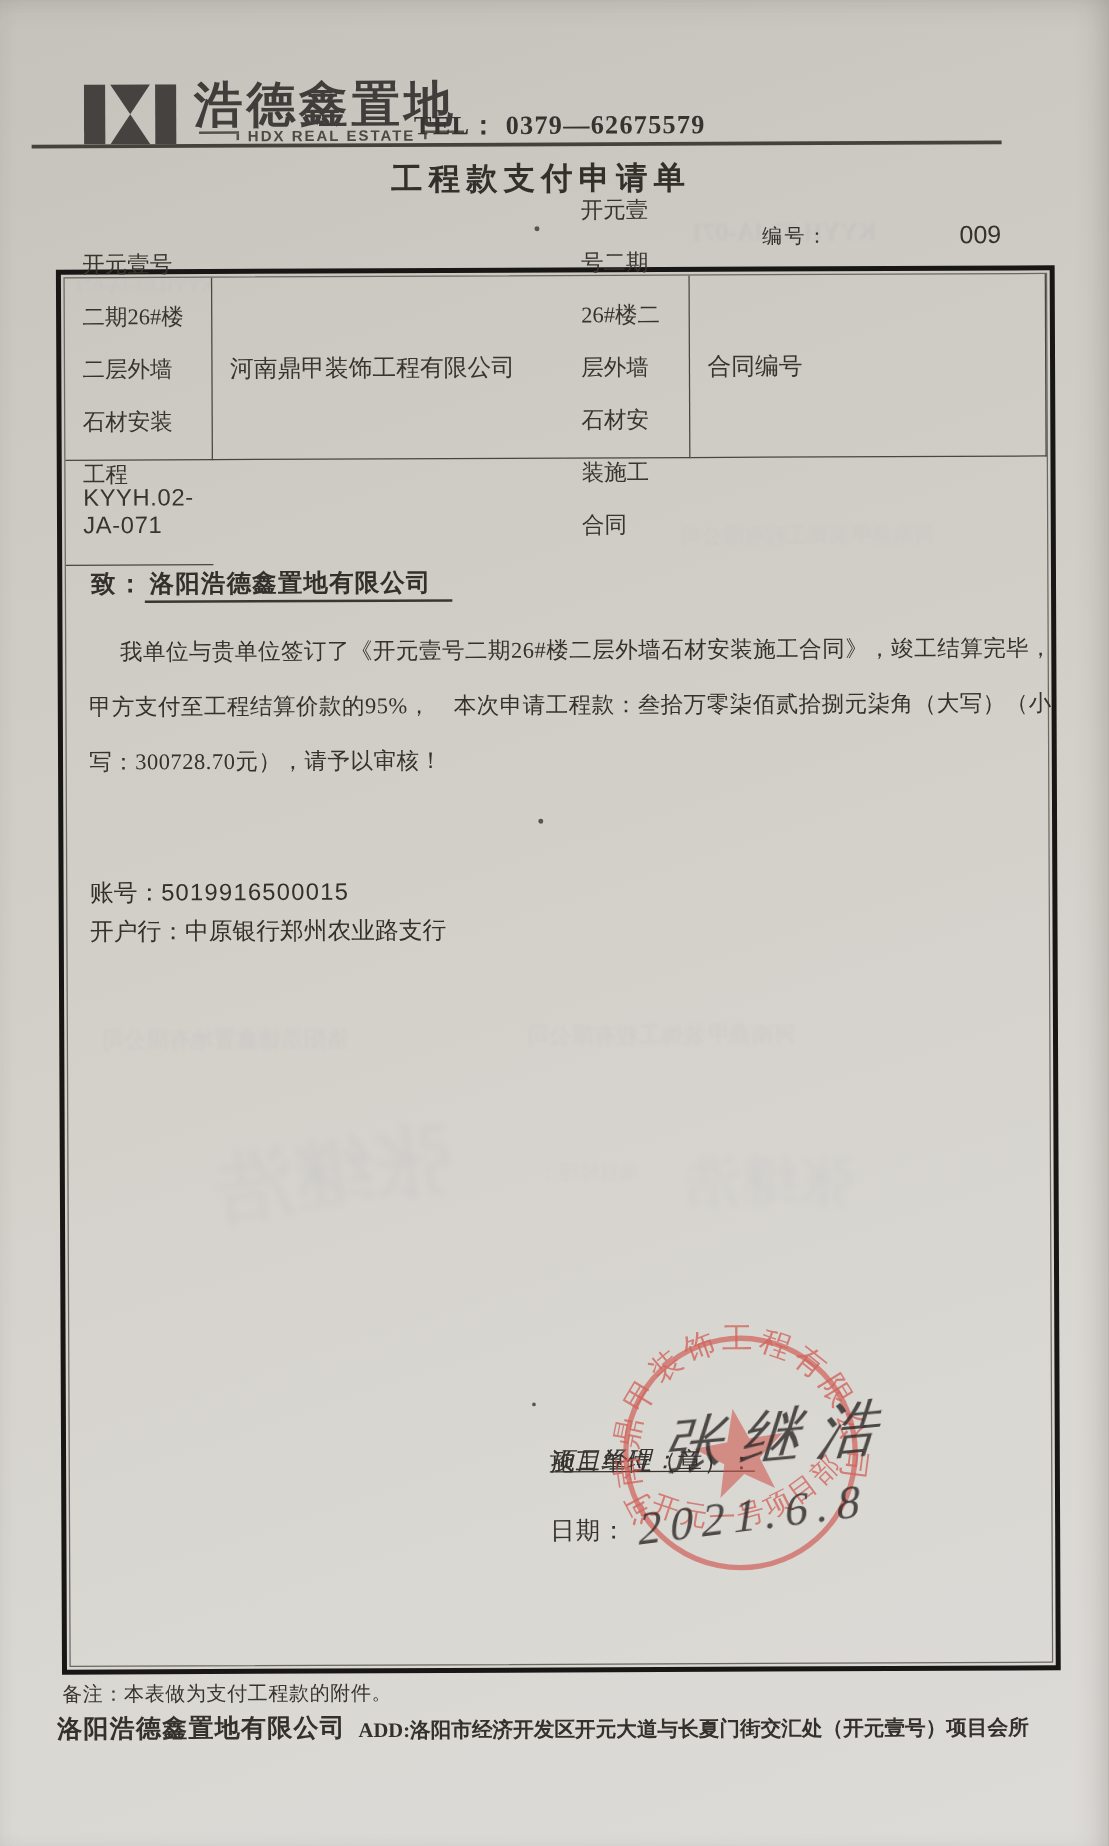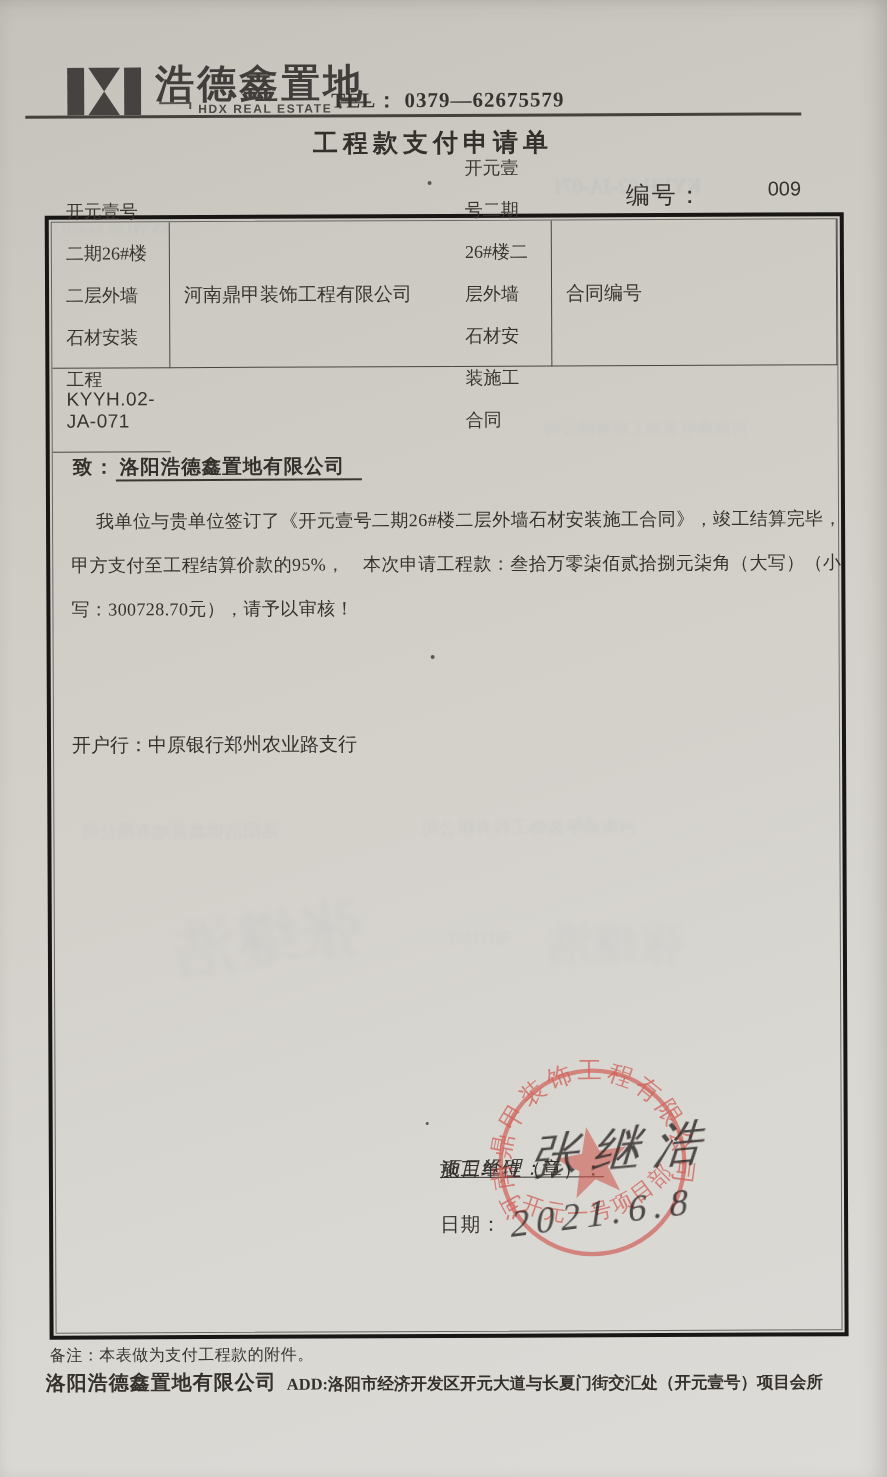--- a/index.html
+++ b/index.html
@@ -11,29 +11,29 @@
   .paper::after{
     content:"";position:absolute;inset:0;pointer-events:none;
     box-shadow:inset -16px 0 22px -12px rgba(70,66,60,.22), inset 0 14px 26px -16px rgba(70,66,60,.14), inset 10px 0 24px -18px rgba(70,66,60,.10);
   }
   .sheet{position:absolute;inset:0;transform:rotate(-.25deg);transform-origin:50% 50%;}
   .abs{position:absolute;}
 
   
   .logo-ico{left:70px;top:66px;}
   .logo-txt{left:158px;top:56px;font-family:"Liberation Sans",sans-serif;font-weight:bold;font-size:39px;letter-spacing:3px;color:#403d3a;}
-  .logo-sub{left:162px;top:101px;display:flex;align-items:flex-start;gap:7px;color:#4c4845;}
+  .logo-sub{left:162px;top:101px;display:flex;align-items:center;gap:7px;color:#4c4845;}
   .logo-sub .t{font-family:"Liberation Sans",sans-serif;font-size:12px;font-weight:bold;letter-spacing:1.6px;white-space:nowrap;}
   .hl{width:32px;height:6px;border-top:2px solid #55514d;position:relative;}
   .hl.l::after{content:"";position:absolute;right:0;top:0;width:2px;height:5px;background:#55514d;}
   .hl.r::after{content:"";position:absolute;left:0;top:0;width:2px;height:5px;background:#55514d;}
   .tel{left:334px;top:86px;font-size:21px;font-weight:bold;letter-spacing:1px;color:#363330;}
   .rule{left:28px;top:114px;width:776px;height:2.5px;background:#45423e;}
   .title{left:0;right:0;top:126px;text-align:center;font-size:25px;font-weight:bold;letter-spacing:5px;color:#33302c;transform:translateX(-8px);}
-  .docno-l{left:628px;top:180px;font-size:24px;letter-spacing:2px;}
+  .docno-l{left:612px;top:180px;font-size:16px;letter-spacing:2px;}
   .docno-v{left:770px;top:179px;font-size:20px;font-family:"Liberation Sans",sans-serif;color:#35322e;}
 
   
   .bigbox{left:47px;top:214px;width:791px;height:1116px;border:4px solid #181715;}
   .bigbox-in{position:absolute;inset:2px;border:1px solid #6b6762;}
 
   
   .tbl{position:absolute;left:0;top:0;right:0;height:230px;display:grid;grid-template-columns:118px 281px 101px 1fr;grid-template-rows:146px 84px;}
   .cell{border-right:1px solid #4a4541;border-bottom:1px solid #4a4541;display:flex;align-items:center;font-size:19px;color:#38342f;}
   .cell.last{border-right:none;}
@@ -145,20 +145,23 @@
     </div>
 
     <div class="abs to">
       <span class="lab">致：</span><span class="val">洛阳浩德鑫置地有限公司</span>
     </div>
     <div class="abs bl l1">我单位与贵单位签订了《开元壹号二期26#楼二层外墙石材安装施工合同》，竣工结算完毕，</div>
     <div class="abs bl l2">甲方支付至工程结算价款的95%，　本次申请工程款：叁拾万零柒佰贰拾捌元柒角（大写）（小</div>
     <div class="abs bl l3">写：300728.70元），请予以审核！</div>
     <div class="dot dot2"></div>
 
+    <div class="abs acct">
+      <span>账号：</span><span class="num">5019916500015</span>
+    </div>
     <div class="abs bank">
       <span>开户行：</span><span>中原银行郑州农业路支行</span>
     </div>
 
     <div class="abs sig-lab u-lab">施工单位（章）：</div>
     <div class="abs sig-lab m-lab">项目经理：</div>
     <div class="abs sig-lab d-lab">日期：</div>
     <div class="dot dot3"></div>
 
     <div class="abs stamp">

